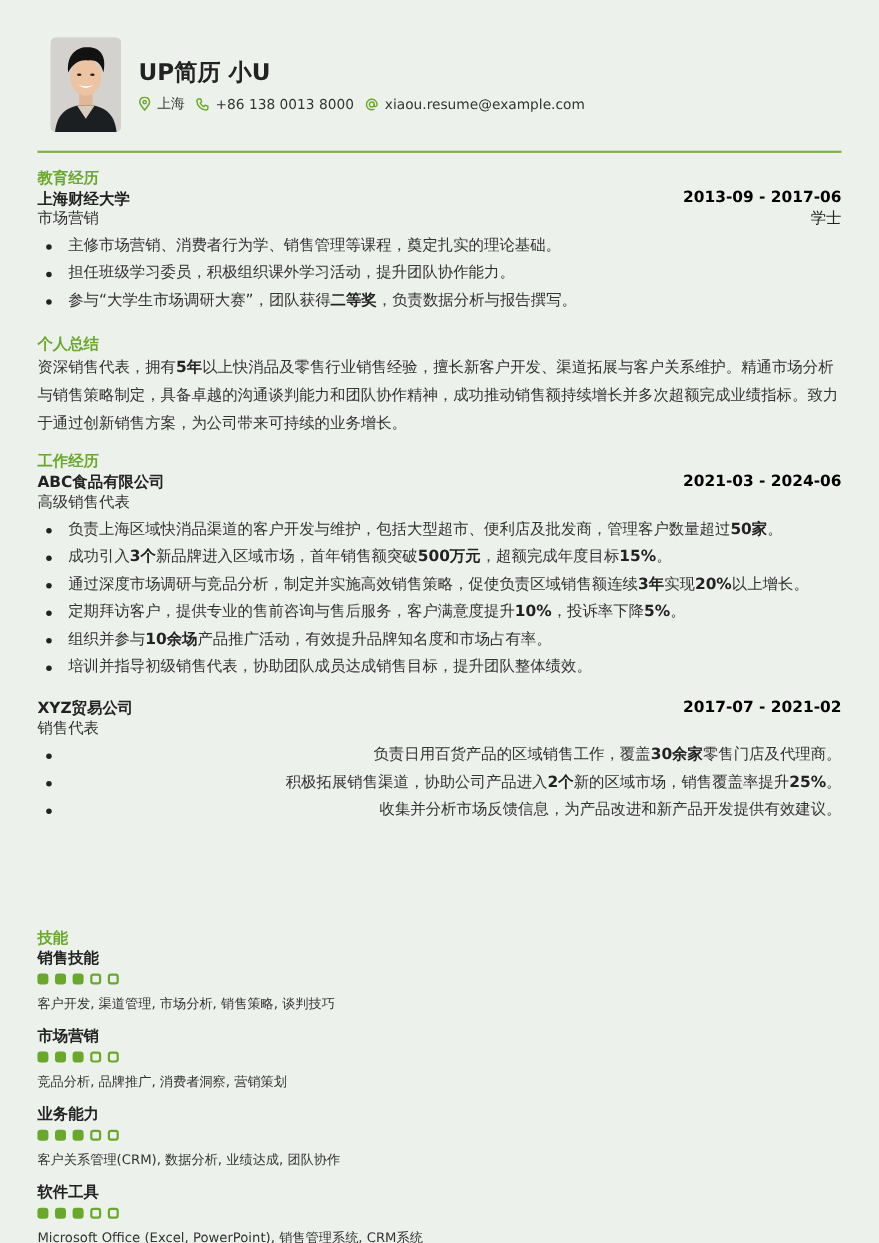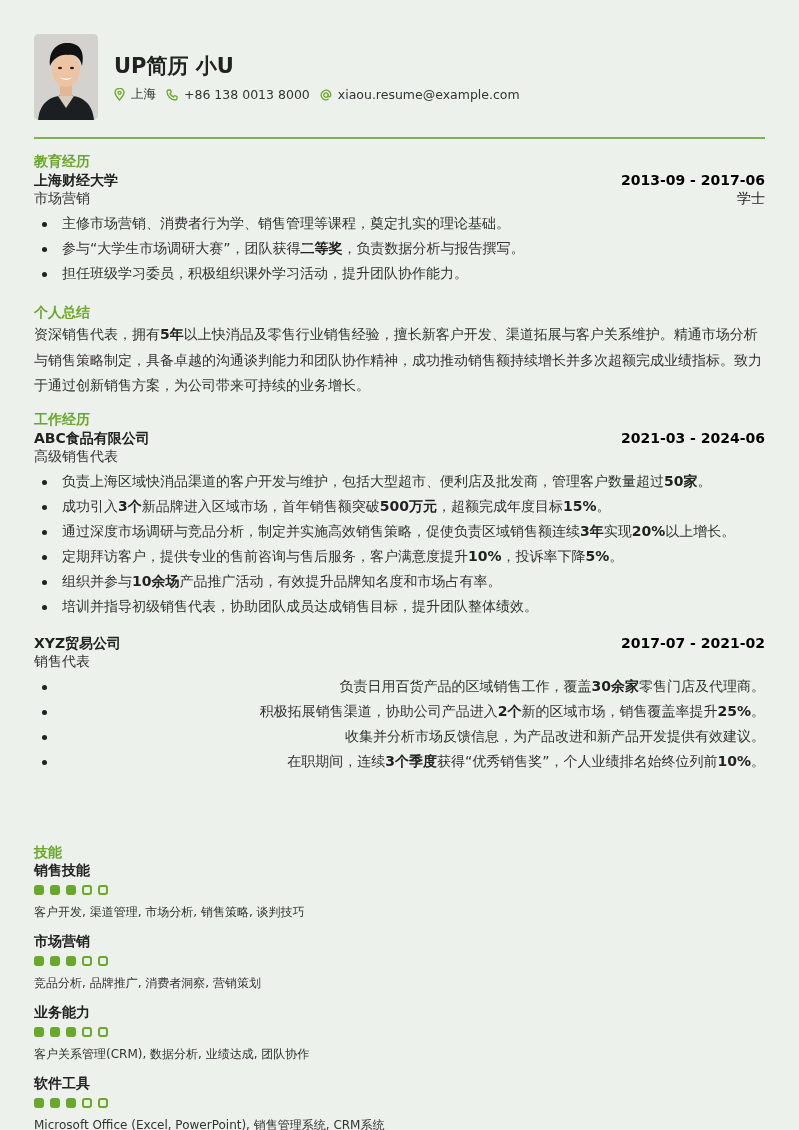--- a/index.html
+++ b/index.html
@@ -6,21 +6,21 @@
   html, body { width: 799px; height: 1130px; overflow: hidden; }
   body {
     background: #edf1ec;
     font-family: "DejaVu Sans", "Liberation Sans", sans-serif;
     color: #222;
     position: relative;
   }
   .page { position: absolute; left: 34px; top: 0; width: 731px; }
 
   
-  .header { position: absolute; top: 34px; left: 0; height: 86px; width: 731px; }
+  .header { position: absolute; top: 34px; left: 12px; height: 86px; width: 731px; }
   .avatar {
     position: absolute; left: 0; top: 0; width: 64px; height: 86px;
     border-radius: 5px; overflow: hidden; background: #cfcfcd;
   }
   .name {
     position: absolute; left: 80px; top: 18px; font-size: 21px; font-weight: bold;
     color: #222; letter-spacing: 0;
   }
   .contacts {
     position: absolute; left: 80px; top: 52px; display: flex; align-items: center;
@@ -118,22 +118,22 @@
   </div>
   <div class="divider"></div>
 
   <div class="section-title" style="top:153px;">教育经历</div>
   <div class="row-title" style="top:172px;">上海财经大学</div>
   <div class="row-right" style="top:172px;">2013-09 - 2017-06</div>
   <div class="row-sub" style="top:190px;">市场营销</div>
   <div class="row-right-normal" style="top:190px;">学士</div>
   <ul class="bullets" id="edu-bullets" style="top:211px;">
       <li><span>主修市场营销、消费者行为学、销售管理等课程，奠定扎实的理论基础。</span></li>
+      <li><span>担任班级学习委员，积极组织课外学习活动，提升团队协作能力。</span></li>
       <li><span>参与“大学生市场调研大赛”，团队获得</span><b>二等奖</b><span>，负责数据分析与报告撰写。</span></li>
-      <li><span>担任班级学习委员，积极组织课外学习活动，提升团队协作能力。</span></li>
     </ul>
 
   <div class="section-title" style="top:304px;">个人总结</div>
   <div class="summary" id="summary-text"><span>资深销售代表，拥有</span><b>5年</b><span>以上快消品及零售行业销售经验，擅长新客户开发、渠道拓展与客户关系维护。精通市场分析与销售策略制定，具备卓越的沟通谈判能力和团队协作精神，成功推动销售额持续增长并多次超额完成业绩指标。致力于通过创新销售方案，为公司带来可持续的业务增长。</span></div>
 
   <div class="section-title" style="top:411px;">工作经历</div>
 
   <div class="row-title" style="top:430px;">ABC食品有限公司</div>
   <div class="row-right" style="top:430px;">2021-03 - 2024-06</div>
   <div class="row-sub" style="top:448px;">高级销售代表</div>
@@ -146,21 +146,20 @@
       <li><span>培训并指导初级销售代表，协助团队成员达成销售目标，提升团队整体绩效。</span></li>
     </ul>
 
   <div class="row-title" style="top:635px;">XYZ贸易公司</div>
   <div class="row-right" style="top:635px;">2017-07 - 2021-02</div>
   <div class="row-sub" style="top:653px;">销售代表</div>
   <ul class="bullets" id="job1-bullets" style="top:674px;text-align:right;">
       <li><span>负责日用百货产品的区域销售工作，覆盖</span><b>30余家</b><span>零售门店及代理商。</span></li>
       <li><span>积极拓展销售渠道，协助公司产品进入</span><b>2个</b><span>新的区域市场，销售覆盖率提升</span><b>25%</b><span>。</span></li>
       <li><span>收集并分析市场反馈信息，为产品改进和新产品开发提供有效建议。</span></li>
-      <li><span>在职期间，连续</span><b>3个季度</b><span>获得“优秀销售奖”，个人业绩排名始终位列前</span><b>10%</b><span>。</span></li>
     </ul>
 
   <div class="section-title" style="top:844px;">技能</div>
   <div id="skills-container">
       <div class="skill-name" style="top: 862px;">销售技能</div>
       <div class="dots" style="top: 885px;">
         <span class="dot filled"></span>
         <span class="dot filled"></span>
         <span class="dot filled"></span>
         <span class="dot"></span>

